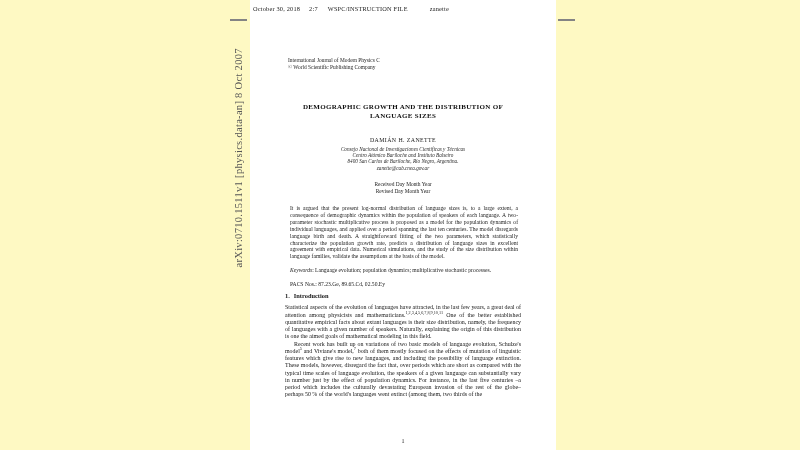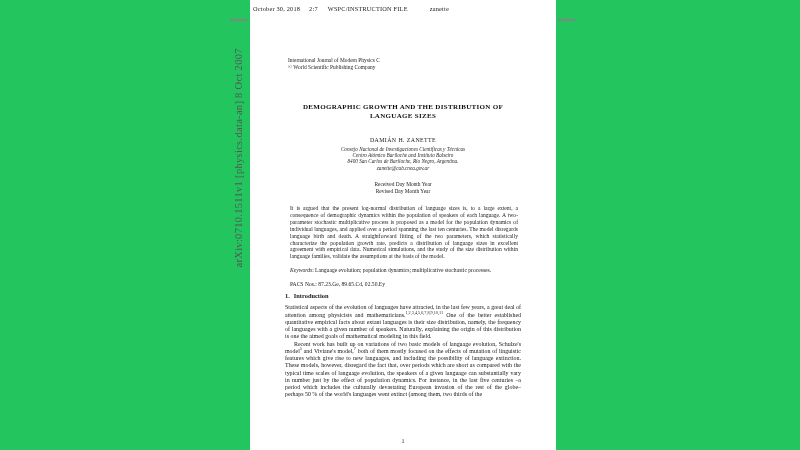--- a/index.html
+++ b/index.html
@@ -3,21 +3,21 @@
 <meta charset="utf-8">
 <style>
   html,body{margin:0;padding:0;}
   body{
     width:800px;height:450px;
     background:#fbfbfb;
     font-family:"Liberation Serif","DejaVu Serif",serif;
     color:#1c1c1c;
     overflow:hidden;
   }
-  .screen{position:relative;width:800px;height:450px;background:#22c55e;}
+  .screen{position:relative;width:800px;height:450px;background:#fef9c3;}
   .paper{position:absolute;left:250px;top:0;width:306px;height:450px;background:#ffffff;}
 
   
   .vline{position:absolute;top:0;width:1px;height:15px;background:#2a2a2a;}
   .vline.left{left:250px;}
   .vline.right{left:555px;}
   .hdash{position:absolute;top:19px;width:17px;height:2px;background:#848484;}
   .hdash.left{left:230px;}
   .hdash.right{left:558px;}
 

